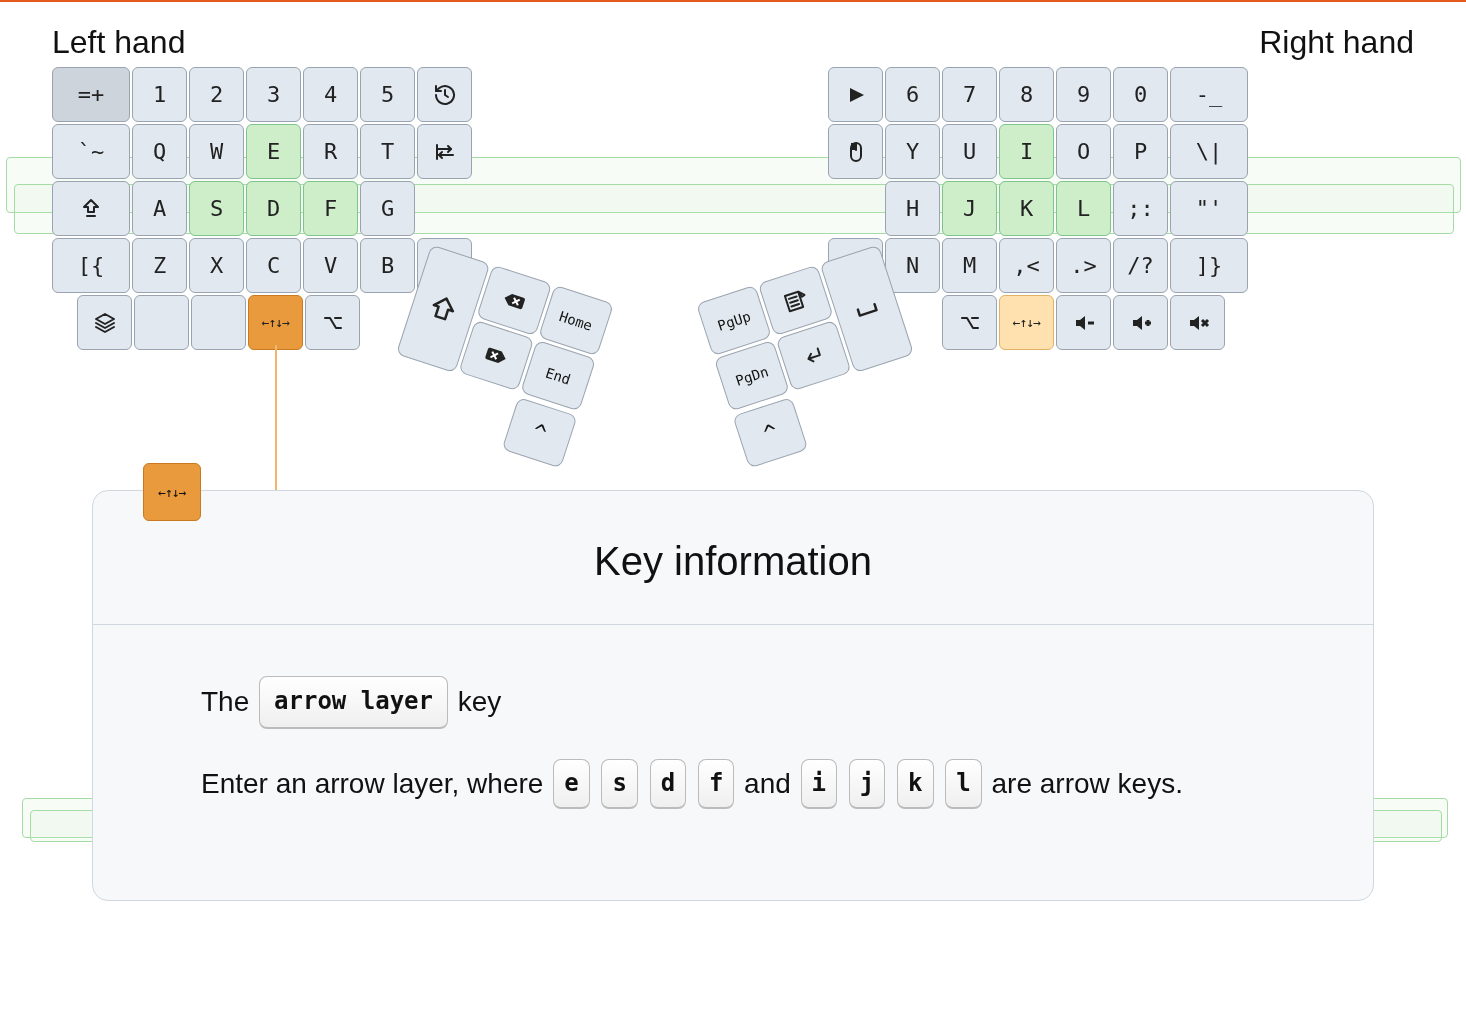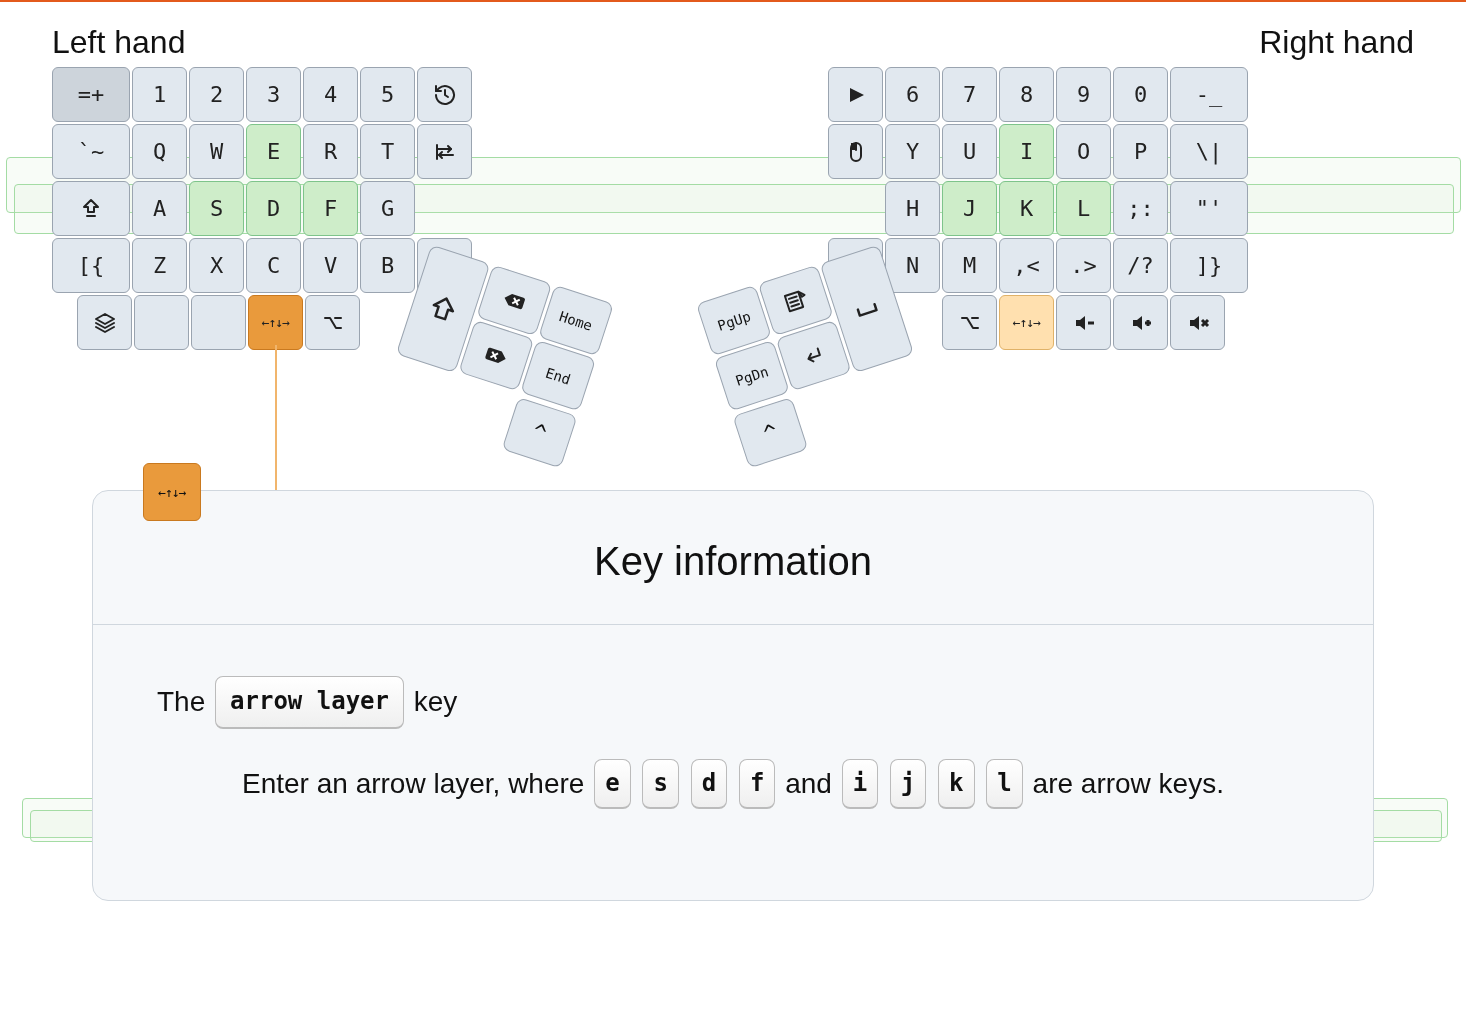--- a/index.html
+++ b/index.html
@@ -124,20 +124,21 @@
     margin: 0 0 40px 0;
   }
   .info-hr {
     border: none;
     border-top: 1px solid #d0d7de;
     margin: 0 -64px 50px -64px;
   }
   .info-body {
     font-size: 28px;
     line-height: 1.9;
+    margin-left: 44px;
   }
   .inline-key {
     display: inline-block;
     padding: 2px 14px;
     border: 1px solid #bbb;
     border-bottom-width: 2px;
     border-radius: 8px;
     background: linear-gradient(#fff, #efefef);
     font-family: ui-monospace, SFMono-Regular, Menlo, Consolas, monospace;
     font-weight: 700;
@@ -431,21 +432,21 @@
         <span class="arrow-glyph">←↑↓→</span>
       </div>
     <h2 class="info-title">Key information</h2>
     <hr class="info-hr">
     <div class="info-body">
       <div>
         <span>The</span>
         <span class="inline-key">arrow layer</span>
         <span>key</span>
       </div>
-      <div style="margin-top:28px;text-align:center;">
+      <div style="margin-top:28px;">
         <span>Enter an arrow layer, where</span>
         <span id="cluster-left"><span class="inline-key small">e</span> <span class="inline-key small">s</span> <span class="inline-key small">d</span> <span class="inline-key small">f</span> </span>
         <span>and</span>
         <span id="cluster-right"><span class="inline-key small">i</span> <span class="inline-key small">j</span> <span class="inline-key small">k</span> <span class="inline-key small">l</span> </span>
         <span>are arrow keys.</span>
       </div>
     </div>
   </div>
 
 </div>

